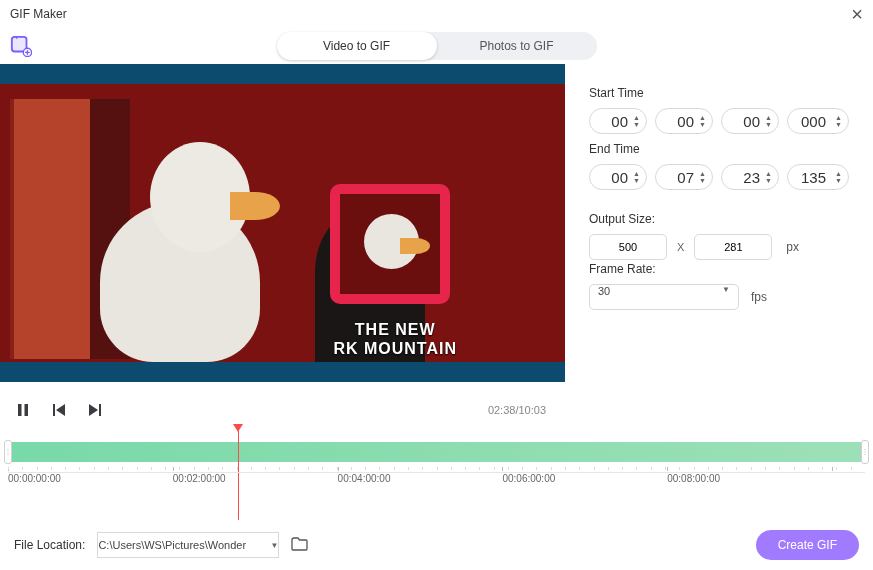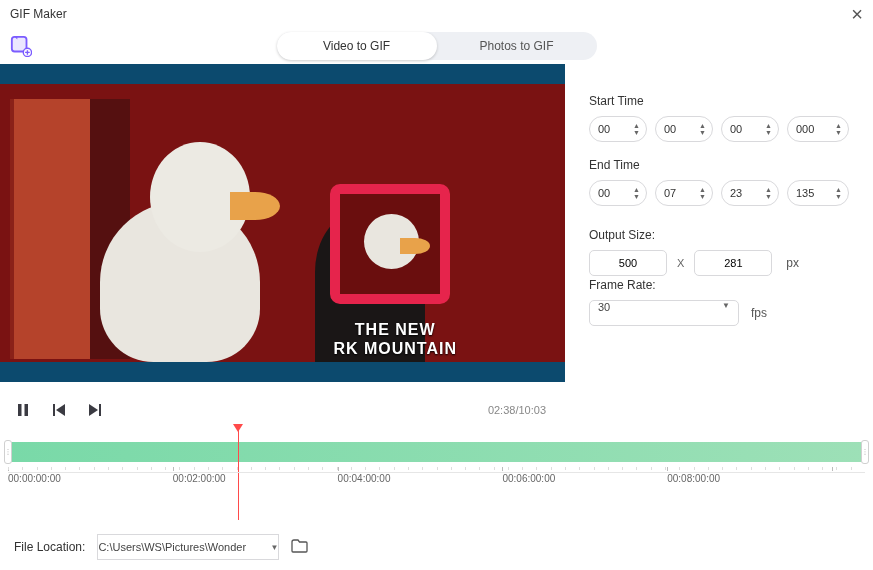--- a/index.html
+++ b/index.html
@@ -14,27 +14,27 @@
 
 .mode-toggle { position: absolute; left: 50%; transform: translateX(-50%); background: #eef0f4; border-radius: 18px; display: flex; height: 28px; width: 320px; }
 .mode-toggle .seg { flex:1; display:flex; align-items:center; justify-content:center; font-size:12px; color:#555; border-radius:18px; cursor:pointer; }
 .mode-toggle .seg.active { background:#fff; box-shadow: 0 1px 3px rgba(0,0,0,0.2); color:#333; }
 
 .main { display:flex; height: 328px; }
 .video-area { width: 578px; height: 318px; background:#0c4a6e; position: relative; }
 .video-scene { position:absolute; inset:0; }
 
 .settings { flex:1; padding: 18px 24px 0 24px; font-size: 12px; color:#444; }
-.settings .label { font-size: 12px; color:#333; margin-bottom: 8px; margin-top: 16px; }
-.settings .label:first-child { margin-top: 12px; }
+.settings .label { font-size: 12px; color:#333; margin-bottom: 8px; margin-top: 8px; }
+.settings .label:first-child { margin-top: 4px; }
 
 .time-row { display:flex; gap:8px; margin-bottom:4px; }
 .spin { width: 58px; height: 26px; border:1px solid #d9d9dc; border-radius:13px; display:flex; align-items:center; position:relative; background:#fff; }
 .spin.wide { width: 62px; }
-.spin input { border:none; outline:none; width: 30px; text-align:left; font-size:11px; color:#333; background:transparent; margin-left:8px; }
+.spin input { border:none; outline:none; width: 30px; text-align:right; font-size:15px; color:#333; background:transparent; margin-left:8px; }
 .spin .arrows { position:absolute; right:6px; display:flex; flex-direction:column; font-size:7px; line-height:7px; color:#666; cursor:pointer; }
 
 .size-row { display:flex; align-items:center; gap:10px; }
 .size-row input { width: 78px; height: 26px; border:1px solid #d9d9dc; border-radius:5px; text-align:center; font-size:11px; outline:none; }
 .size-row .x { color:#666; font-size:11px; }
 .size-row .unit { font-size:12px; color:#555; margin-left:4px;}
 
 .fps-row { display:flex; align-items:center; gap:12px; }
 .select { width:150px; height:26px; border:1px solid #d9d9dc; border-radius:5px; display:flex; padding:0 8px; font-size:11px; cursor:pointer; position:relative; }
 .select .caret { margin-left:auto; font-size:8px; color:#666; }
@@ -290,13 +290,14 @@
   <span class="floc">File Location:</span>
   <div class="path-select">
     <span style="white-space:nowrap;overflow:hidden;text-overflow:ellipsis;">C:\Users\WS\Pictures\Wonder</span>
     <span class="caret">▼</span>
   </div>
   <span class="folder-icon">
     <svg width="17" height="14" viewBox="0 0 17 14" fill="none">
         <path d="M1 3 a2 2 0 0 1 2-2 h4 l1.5 2 H15 a1 1 0 0 1 1 1 v8 a1 1 0 0 1-1 1 H2 a1 1 0 0 1-1-1 Z" stroke="#555" stroke-width="1.3"></path>
       </svg>
   </span>
+  <button class="create-btn">Create GIF</button>
 </div>
 
 </body></html>

